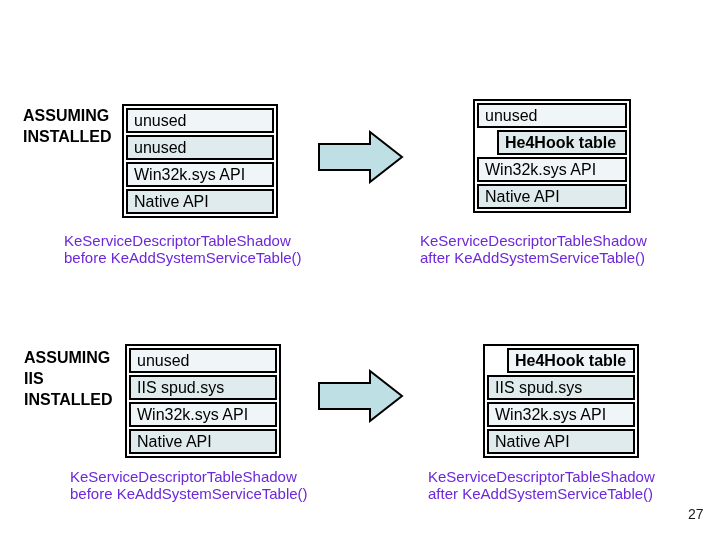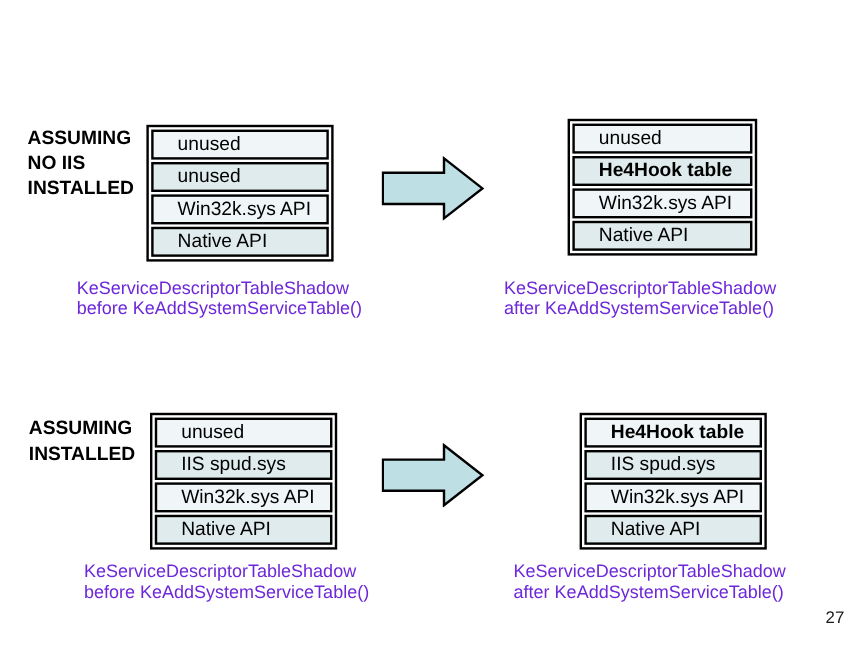--- a/index.html
+++ b/index.html
@@ -26,29 +26,29 @@
     position:absolute;
     border:2px solid #000;
     background:#fff;
     padding:2px;
     box-sizing:content-box;
   }
   .mem-cell {
     border:2px solid #000;
     margin-bottom:2px;
     height:21px; line-height:21px;
-    padding-left:20px;
+    padding-left:6px;
     font-size:16px;
     background:var(--cell-light, #f0f6f7);
     white-space:nowrap;
     overflow:hidden;
   }
   .mem-cell:nth-child(even) { background:var(--cell-dark, #dfebec); }
   .mem-cell:last-child { margin-bottom:0; }
-  .mem-cell.bold { font-weight:700; }
+  .mem-cell.bold { font-weight:700;margin-left:20px; }
   .caption {
     position:absolute;
     font-size:15px; line-height:17px;
     color:#6d28d9;
   }
   .block-arrow { position:absolute; }
   .block-arrow polygon {
     fill:var(--arrow-fill, #bedfe3);
     stroke:#000; stroke-width:2; stroke-linejoin:miter;
   }
@@ -58,21 +58,20 @@
   }
 </style>
 </head>
 <body>
 
 <div class="slide">
 
 
   <div class="side-label" style="left:6px; top:105px;">
     <div>ASSUMING</div>
-    <div>NO IIS</div>
     <div>INSTALLED</div>
   </div>
 
   <div class="mem-table" style="left:122px; top:104px; width:148px;">
     <div class="mem-cell">unused</div>
     <div class="mem-cell">unused</div>
     <div class="mem-cell">Win32k.sys API</div>
     <div class="mem-cell">Native API</div>
   </div>
 
@@ -92,20 +91,21 @@
     <div>before KeAddSystemServiceTable()</div>
   </div>
 
   <div class="caption" style="left:420px; top:232px;">
     <div>KeServiceDescriptorTableShadow</div>
     <div>after KeAddSystemServiceTable()</div>
   </div>
 
   <div class="side-label" style="left:7px; top:347px;">
     <div>ASSUMING</div>
+    <div>IIS</div>
     <div>INSTALLED</div>
   </div>
 
   <div class="mem-table" style="left:125px; top:344px; width:148px;">
     <div class="mem-cell">unused</div>
     <div class="mem-cell">IIS spud.sys</div>
     <div class="mem-cell">Win32k.sys API</div>
     <div class="mem-cell">Native API</div>
   </div>
 

